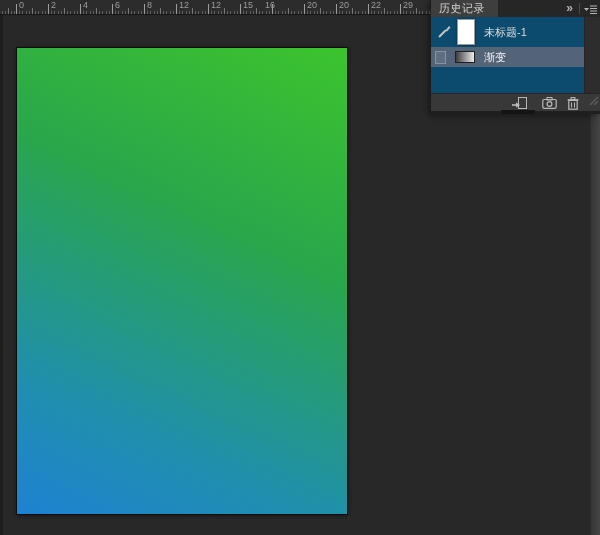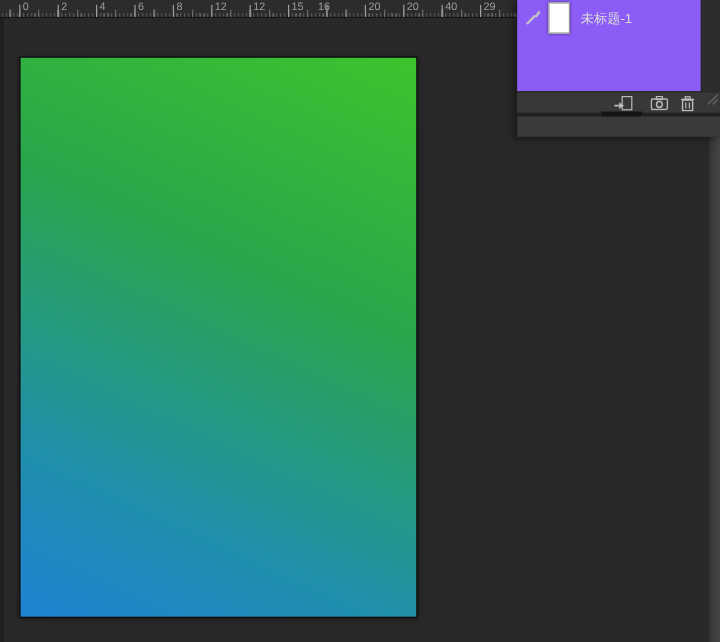--- a/index.html
+++ b/index.html
@@ -57,21 +57,21 @@
     padding-left:8px;letter-spacing:.5px;cursor:default;
   }
   .header-icons{position:absolute;right:0;top:0;height:17px;display:flex;align-items:center;}
   .collapse-glyph{
     color:#b5b5b5;font-size:12px;line-height:15px;font-weight:bold;
     padding:0 4px;cursor:pointer;
   }
   .header-sep{width:1px;height:11px;background:#4a4a4a;margin:0 2px;}
   .panel-menu{padding:2px 3px 0 2px;cursor:pointer;}
   
-  .panel-body{position:relative;height:76px;background:#8b5cf6;}
+  .panel-body{position:relative;height:76px;background:#0c4a6e;}
   .scroll-strip{
     position:absolute;right:0;top:0;width:16px;height:100%;
     background:#2d2d2d;border-left:1px solid #262626;
   }
   .rows{position:absolute;left:0;top:0;right:16px;}
   .hrow{display:flex;align-items:center;cursor:pointer;}
   .hrow.row-doc{height:30px;padding-left:5px;}
   .hrow.row-state{height:20px;padding-left:3px;}
   .hrow.selected{background:#546478;}
   .hrow .label{font-size:11px;color:#dcdcdc;margin-left:9px;white-space:nowrap;}
@@ -131,50 +131,71 @@
         <div class="tick-label" style="left: 208px;">12</div>
         <div class="tick" style="left: 240px;"></div>
         <div class="tick-label" style="left: 240px;">15</div>
         <div class="tick" style="left: 272px;"></div>
         <div class="tick-label" style="left: 262px;">16</div>
         <div class="tick" style="left: 304px;"></div>
         <div class="tick-label" style="left: 304px;">20</div>
         <div class="tick" style="left: 336px;"></div>
         <div class="tick-label" style="left: 336px;">20</div>
         <div class="tick" style="left: 368px;"></div>
-        <div class="tick-label" style="left: 368px;">40</div>
+        <div class="tick-label" style="left: 368px;">22</div>
         <div class="tick" style="left: 400px;"></div>
         <div class="tick-label" style="left: 400px;">29</div>
       </div>
   </div>
 
   <div class="left-edge"></div>
 
   <div class="canvas"></div>
 
   <div class="dock-edge"></div>
 
   <div class="panel">
 
+    <div class="panel-header">
+      <div class="panel-tab">历史记录</div>
+      <div class="header-icons">
+        <span class="collapse-glyph">»</span>
+        <span class="header-sep"></span>
+        <span class="panel-menu">
+          <svg width="13" height="10" viewBox="0 0 13 10">
+            <polygon points="0,3 5,3 2.5,6" fill="#b5b5b5"></polygon>
+            <line x1="6" y1="1" x2="13" y2="1" stroke="#b5b5b5" stroke-width="1"></line>
+            <line x1="6" y1="3.5" x2="13" y2="3.5" stroke="#b5b5b5" stroke-width="1"></line>
+            <line x1="6" y1="6" x2="13" y2="6" stroke="#b5b5b5" stroke-width="1"></line>
+            <line x1="6" y1="8.5" x2="13" y2="8.5" stroke="#b5b5b5" stroke-width="1"></line>
+          </svg>
+        </span>
+      </div>
+    </div>
 
     <div class="panel-body">
       <div class="scroll-strip"></div>
       <div class="rows">
 
         <div class="hrow row-doc">
           <span class="src-icon">
             <svg width="14" height="14" viewBox="0 0 14 14">
               <line x1="2" y1="12" x2="9" y2="5" stroke="#c4c4c4" stroke-width="2"></line>
               <polygon points="8.5,5.5 12,1 13.5,2.5 10,6.5" fill="#c4c4c4"></polygon>
             </svg>
           </span>
           <span class="thumb-white"></span>
           <span class="label">未标题-1</span>
         </div>
 
+        <div class="hrow row-state selected">
+          <span class="src-well"></span>
+          <span class="thumb-grad"></span>
+          <span class="label">渐变</span>
+        </div>
 
       </div>
     </div>
 
     <div class="panel-footer">
       <span class="pf-btn pf-new">
         <svg width="17" height="14" viewBox="0 0 17 14">
           <rect x="7.5" y="1.5" width="8" height="11" fill="none" stroke="#b9b9b9" stroke-width="1"></rect>
           <line x1="1" y1="9" x2="6" y2="9" stroke="#b9b9b9" stroke-width="1.6"></line>
           <polygon points="5,6.2 9,9 5,11.8" fill="#b9b9b9"></polygon>

